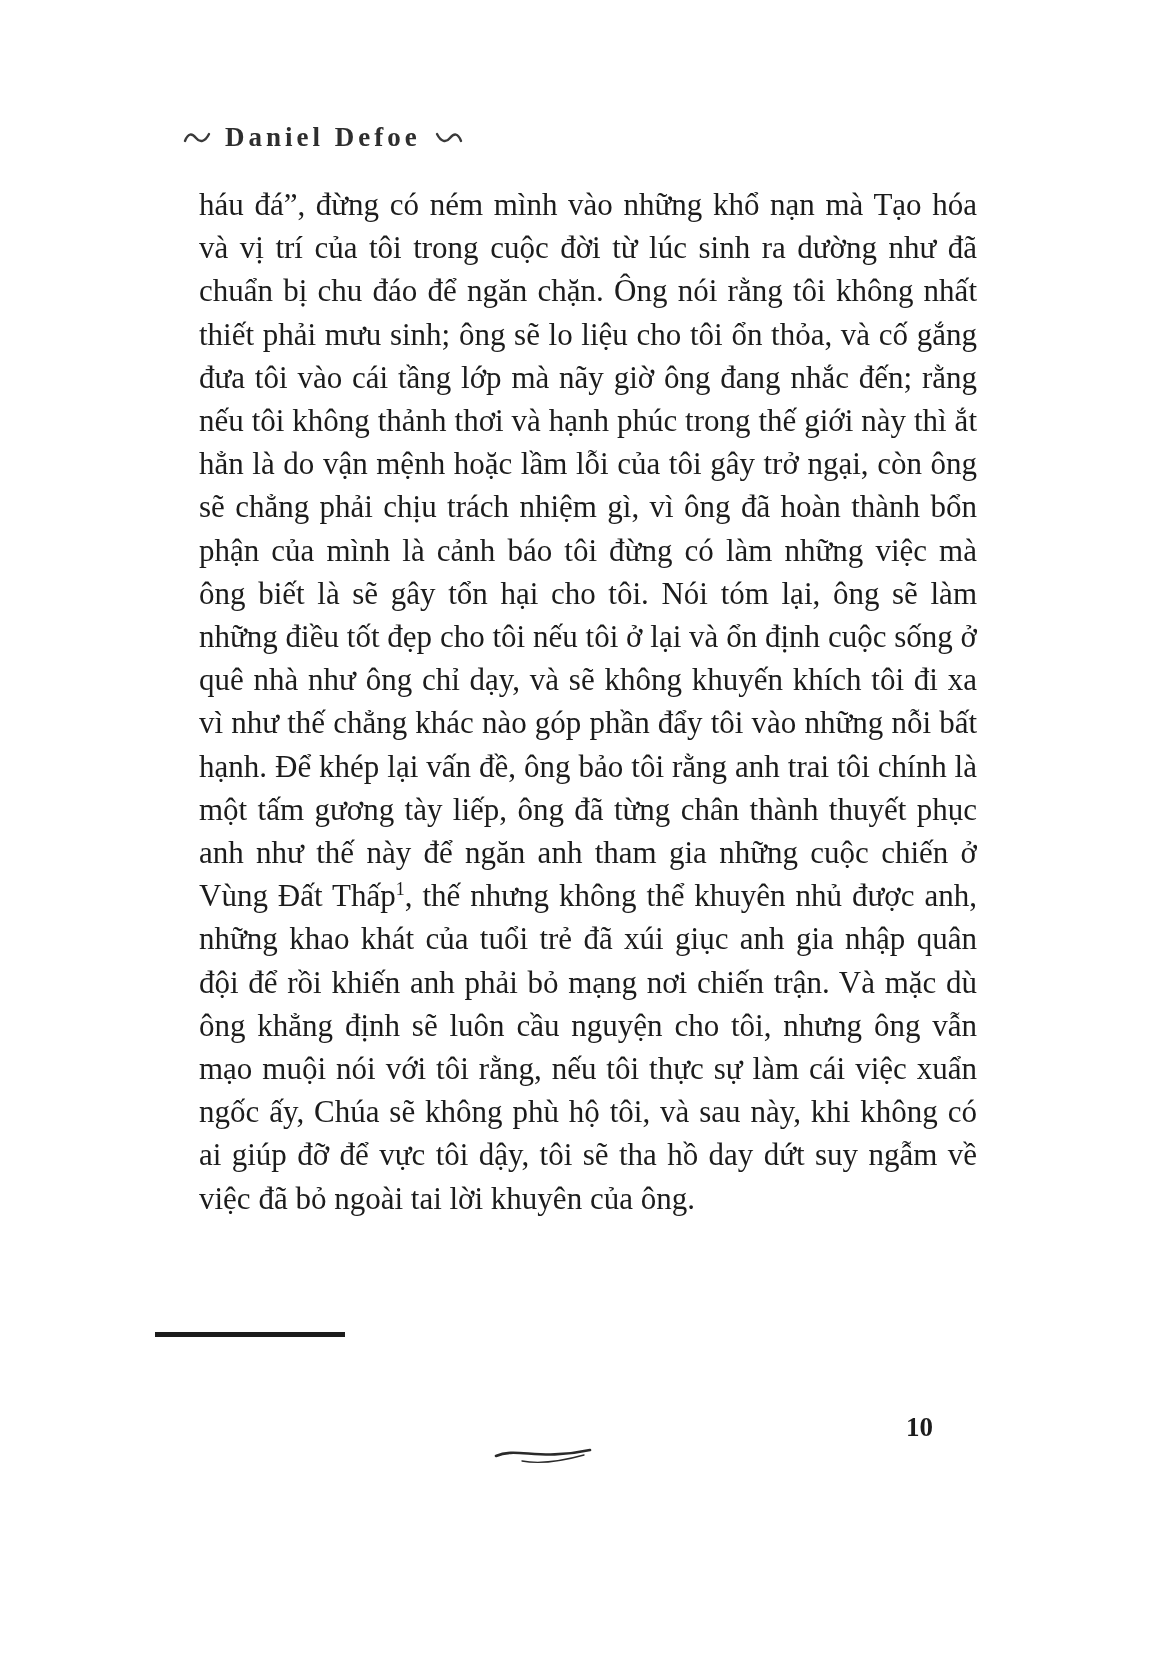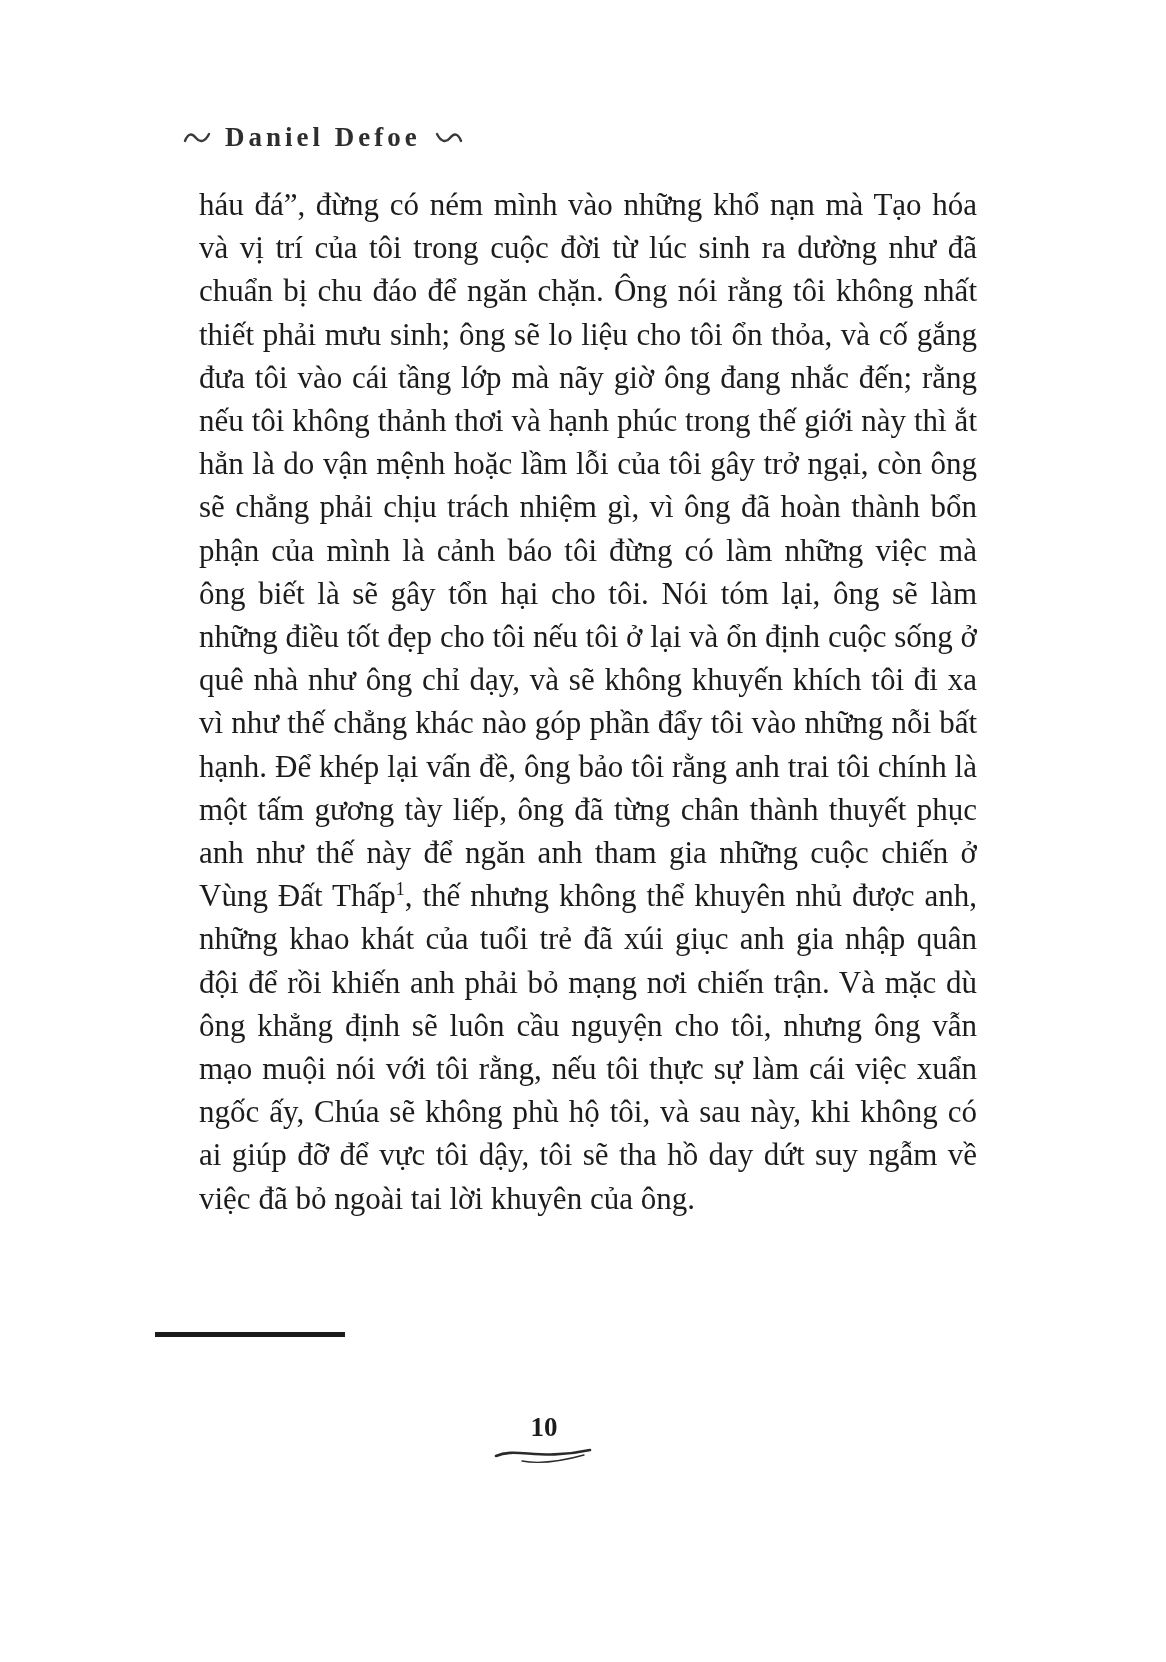--- a/index.html
+++ b/index.html
@@ -72,21 +72,21 @@
     width: 778px;
     font-size: 24px;
     line-height: 34px;
     color: #1c1c1c;
   }
   .page-footer {
     position: absolute;
     top: 1412px;
     left: 155px;
     width: 778px;
-    text-align: center;
+    text-align: right;
   }
   .page-number {
     font-weight: bold;
     font-size: 27px;
     color: #1c1c1c;
   }
   .swash {
     margin-top: 2px;
     display: flex;
     justify-content: center;

